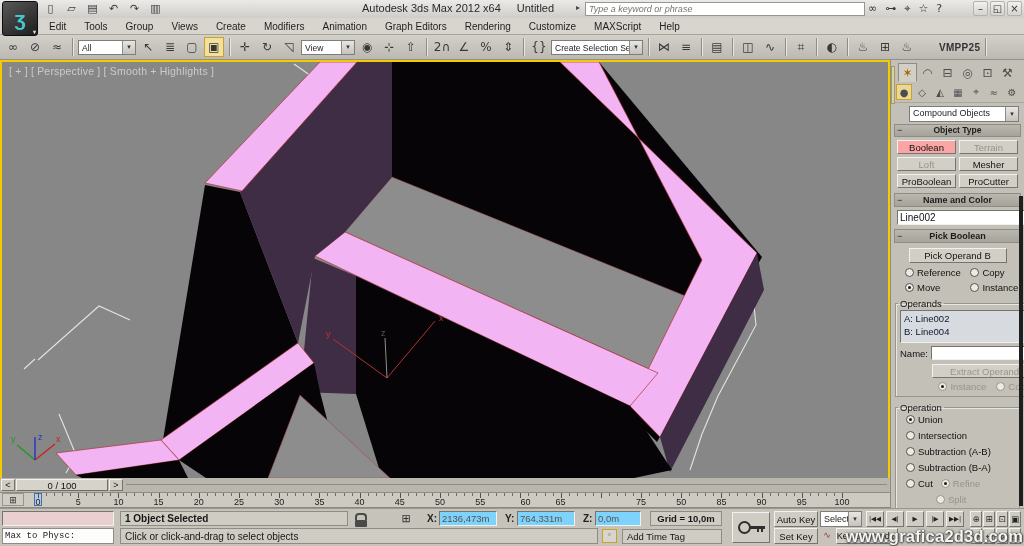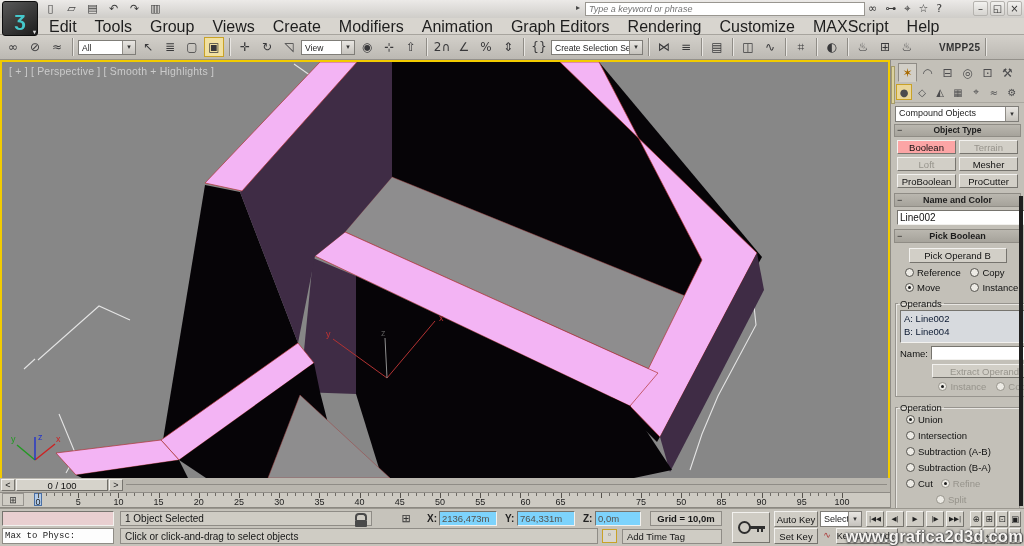--- a/index.html
+++ b/index.html
@@ -22,21 +22,21 @@
              font-style:italic;font-size:9px;color:#8c8c8c;padding:0 3px;font-family:"Liberation Sans",sans-serif;}
   #tbicons{position:absolute;left:868px;top:2px;display:flex;gap:8px;align-items:center;}
   #tbicons .icon{font-size:11px;color:#3a3a3a;}
   #wctl{position:absolute;right:2px;top:1px;display:flex;gap:2px;}
   .wbtn{width:13px;height:13px;font-size:10px;display:flex;align-items:center;justify-content:center;
         color:#333;border:1px solid #b5b3af;background:linear-gradient(#f2f1ef,#d6d4d0);border-radius:2px;}
 
   
   #menubar{position:absolute;left:0;top:18px;width:1024px;height:17px;background:#d8d5cf;
            border-bottom:1px solid #a7a49e;display:flex;align-items:center;padding-left:40px;box-sizing:border-box;}
-  .menu-item{font-size:16px;color:#1e1e1e;padding:0 9px;height:17px;line-height:17px;}
+  .menu-item{font-size:10px;color:#1e1e1e;padding:0 9px;height:17px;line-height:17px;}
 
   
   #toolbar{position:absolute;left:0;top:35px;width:1024px;height:25px;box-sizing:border-box;
            background:linear-gradient(#d3d0ca,#bcb9b3);border-bottom:1px solid #94918b;
            display:flex;align-items:center;padding-left:3px;gap:2px;}
   .ticon{width:20px;height:20px;display:flex;align-items:center;justify-content:center;
          font-size:12px;color:#38383a;}
   .ticon.hl{background:#f1e0a0;border:1px solid #c9a227;box-sizing:border-box;}
   .tsep{width:1px;height:18px;background:#8f8c86;margin:0 3px;box-shadow:1px 0 0 #e8e6e2;}
   .tdd{height:15px;display:flex;border:1px solid #7f7d78;background:#fff;box-sizing:border-box;}
@@ -79,21 +79,21 @@
   
   .cmdpanel{width:134px;background:#c3c0b8;position:relative;border-left:1px solid #8f8c86;box-sizing:border-box;}
   .panel-tab{position:absolute;left:0;top:6px;width:4px;height:38px;background:#dcd29e;border:1px solid #a59b6a;box-sizing:border-box;}
   #cptabs{display:flex;height:22px;align-items:flex-end;padding-left:7px;gap:1px;}
   .cp-tab{width:19px;height:19px;display:flex;align-items:center;justify-content:center;font-size:12px;color:#4c4c4e;
           border:1px solid transparent;box-sizing:border-box;}
   .cp-tab.act{background:#d2cfc7;border:1px solid #8f8c86;border-bottom-color:#d2cfc7;color:#a86a00;}
   #cpcats{display:flex;height:20px;align-items:center;padding-left:5px;gap:2px;border-bottom:1px solid #aaa79f;}
   .cp-cat{width:16px;height:16px;display:flex;align-items:center;justify-content:center;font-size:10px;color:#4c4c4e;}
   .cp-cat.act{background:#ead79a;border:1px solid #c9a227;box-sizing:border-box;}
-  .cp-dd{margin:3px 5px 2px 4px;height:14px;display:flex;border:1px solid #7f7d78;background:#fff;}
+  .cp-dd{margin:3px 5px 2px 18px;height:14px;display:flex;border:1px solid #7f7d78;background:#fff;}
   .cp-dd .tdd-t{font-size:9px;padding-top:1px;}
   .cp-roll{height:12px;margin:2px 3px;background:linear-gradient(#bab7af,#a6a39b);border:1px solid #8f8c85;
            font-size:9px;font-weight:bold;color:#1c1c1c;text-align:center;line-height:12px;position:relative;}
   .cp-roll .minus{position:absolute;left:2px;top:0;font-weight:normal;font-size:9px;}
   .objhdr{height:11px;line-height:11px;font-size:8.5px;}
   #objgrid{display:grid;grid-template-columns:1fr 1fr;gap:3px 3px;margin:3px 6px 5px 6px;}
   .pbtn{height:14px;font-size:9.5px;line-height:13px;text-align:center;color:#111;background:#d2cfc7;
         border:1px solid;border-color:#f2f1ee #76746e #76746e #f2f1ee;box-sizing:border-box;
         white-space:nowrap;overflow:hidden;}
   .pbtn.active{background:#fca5a5;}
@@ -148,20 +148,24 @@
 
   <div class="titlebar">
     <div id="qat">
         <div class="icon">▯</div>
         <div class="icon">▱</div>
         <div class="icon">▤</div>
         <div class="icon">↶</div>
         <div class="icon">↷</div>
         <div class="icon">▥</div>
       </div>
+    <div class="titletext">
+      <span>Autodesk 3ds Max 2012 x64</span>
+      <span>Untitled</span>
+    </div>
     <span class="search-arrow">▸</span>
     <input class="searchbox" placeholder="Type a keyword or phrase" style="">
     <div id="tbicons">
         <div class="icon">∞</div>
         <div class="icon">⊶</div>
         <div class="icon">⌖</div>
         <div class="icon">☆</div>
         <div class="icon">?</div>
       </div>
     <div id="wctl">
@@ -567,21 +571,21 @@
       </fieldset>
 
       <div class="cp-scroll"></div>
     </div>
   </div>
 
   <div class="statusbar">
     <div class="sb sunk" style="left:2px;top:2px;width:112px;height:15px;background:#e9cfd0;"></div>
     <div class="sb" style="left:2px;top:19px;width:112px;height:16px;background:#fdfdfd;border:1px solid #8f8c86;
          font-family:'Liberation Mono',monospace;font-size:9px;color:#222;padding:2px 0 0 2px;">Max to Physc:</div>
-    <div class="sb well" style="left:120px;top:2px;width:252px;height:15px;">1 Object Selected</div>
+    <div class="sb well" style="left:120px;top:2px;width:228px;height:15px;font-weight:bold;">1 Object Selected</div>
     <div class="sb well" style="left:120px;top:19px;width:478px;height:16px;padding-top:2px;">Click or click-and-drag to select objects</div>
     <div class="sb" style="left:353px;top:4px;width:16px;">
       <div class="lock-sh"></div>
         <div class="lock-b"></div>
     </div>
     <div class="sb" style="left:396px;top:3px;width:20px;height:15px;font-size:11px;color:#333;text-align:center;">⊞</div>
     <div class="sb sb-lab" style="left:427px;top:4px;">X:</div>
     <div class="sb sunk" style="left:439px;top:2px;width:58px;height:15px;">2136,473m</div>
     <div class="sb sb-lab" style="left:505px;top:4px;">Y:</div>
     <div class="sb sunk" style="left:517px;top:2px;width:58px;height:15px;">764,331m</div>

